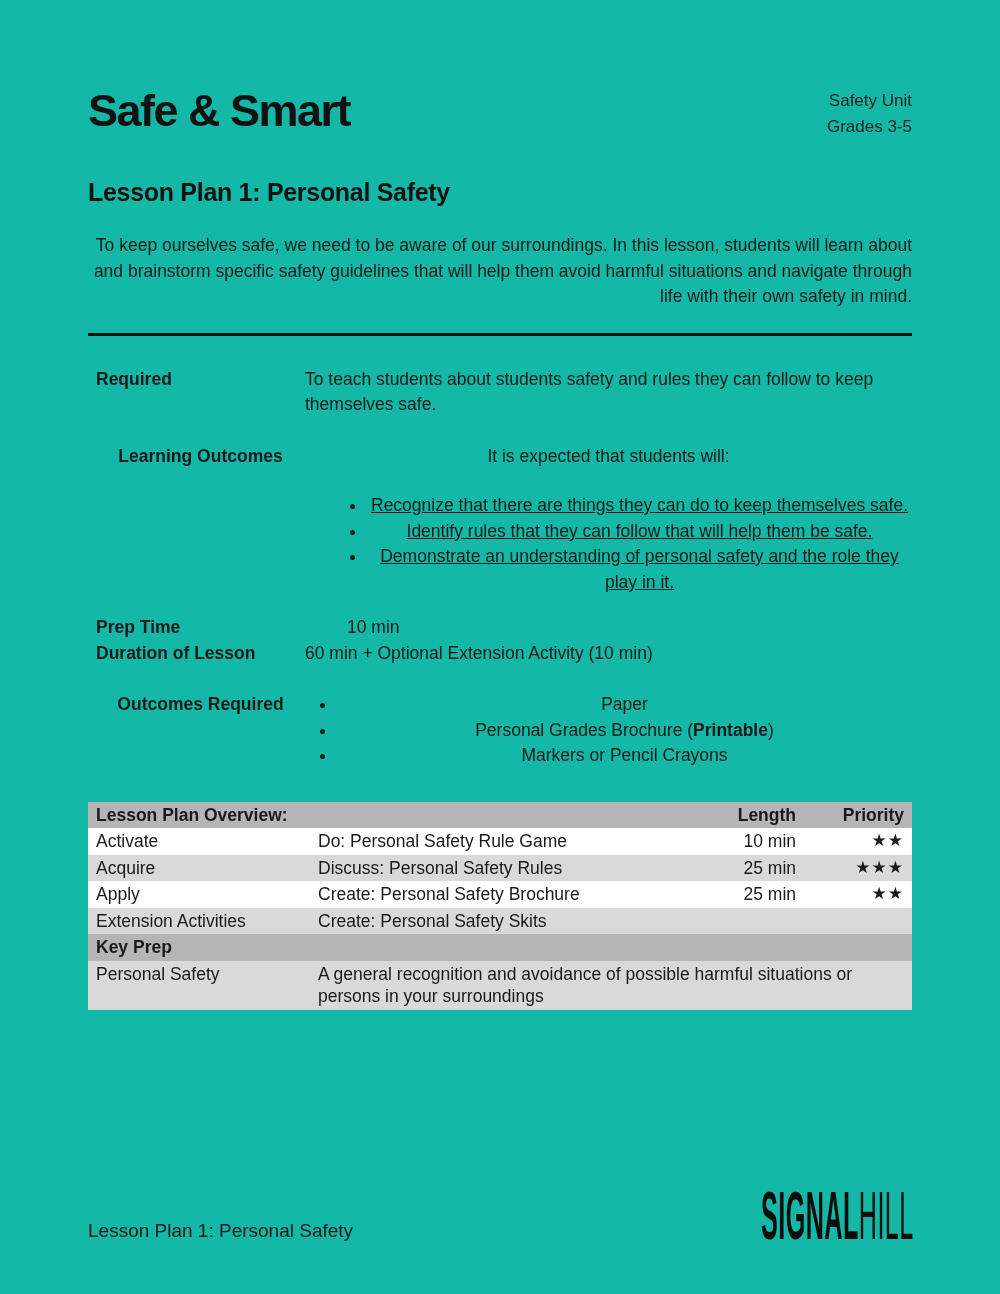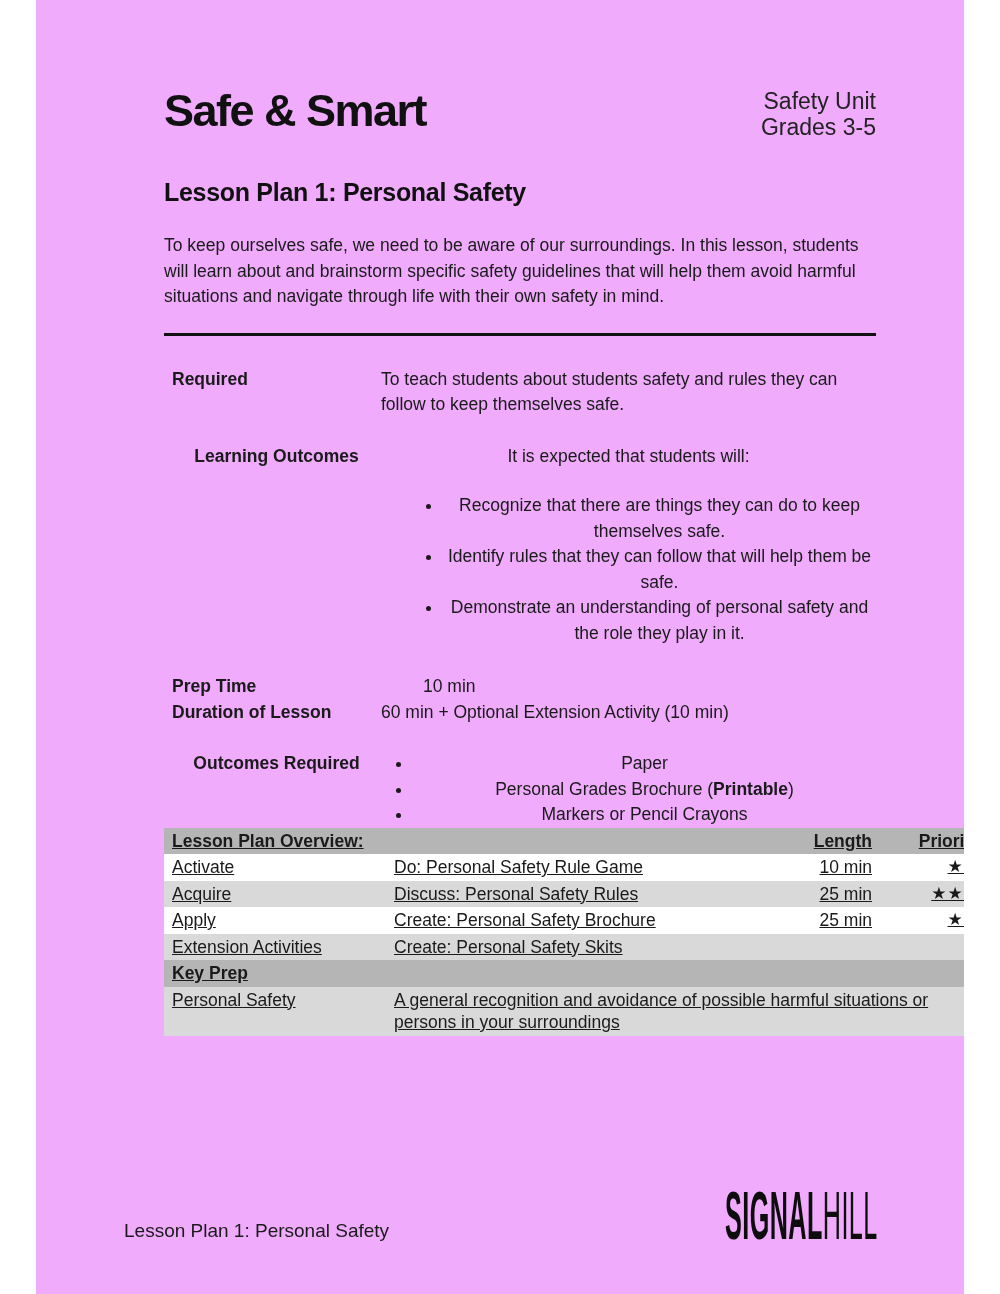--- a/index.html
+++ b/index.html
@@ -1,67 +1,67 @@
 <!DOCTYPE html>
 <html style="--header-gray: #b5b5b5; --row-gray: #d9d9d9; --text: #1a1a1a;"><head>
 <meta charset="utf-8">
 <style>
   * { margin: 0; padding: 0; box-sizing: border-box; }
   html, body { background: #ffffff; }
   body { font-family: "Liberation Sans", sans-serif; color: #1a1a1a; }
 
   .page {
     position: relative;
-    width: 928px;
+    width: 1000px;
     height: 1294px;
     margin: 0 auto;
-    background: #f0abfc;
+    background: #14b8a6;
     overflow: hidden;
-    padding-left: 40px;
   }
   .content {
     padding: 86px 88px 0 88px;
   }
 
   
   .header-row {
     display: flex;
     justify-content: space-between;
     align-items: flex-start;
   }
   .brand {
     font-size: 45px;
     font-weight: 800;
     letter-spacing: -1.5px;
     line-height: 50px;
     color: #111;
   }
   .header-meta {
     text-align: right;
-    font-size: 23px;
+    font-size: 17px;
     line-height: 26px;
     font-weight: 400;
     color: #222;
     padding-top: 2px;
   }
 
   
   .lesson-title {
     margin-top: 38px;
     font-size: 25px;
     font-weight: 800;
     letter-spacing: -0.3px;
     color: #111;
   }
 
   
   .intro {
     margin-top: 26px;
     font-size: 17.5px;
     line-height: 25.5px;
+    text-align: right;
   }
 
   .rule {
     margin-top: 23px;
     border: none;
     border-top: 3px solid #111;
   }
 
   
   .details { margin-top: 31px; padding-left: 8px; }
@@ -72,39 +72,40 @@
     font-size: 17.5px;
     line-height: 25.5px;
   }
   .detail-value {
     flex: 1;
     font-size: 17.5px;
     line-height: 25.5px;
   }
   .outcome-list {
     margin-top: 24px;
-    margin-bottom: 8px;
+    margin-bottom: 0;
     padding-left: 62px;
     list-style: disc outside;
+    text-decoration: underline;
   }
   .outcome-list li { padding-left: 0; }
   .materials-list {
     padding-left: 32px;
     list-style: disc outside;
   }
   .mt-gap-lg { margin-top: 26px; text-align: center; }
   .mt-gap-md { margin-top: 20px; gap: 42px; }
 
   
   .overview-table {
+    margin-top: 33px;
     width: 100%;
     border-collapse: collapse;
     font-size: 17.5px;
     table-layout: fixed;
-    text-decoration: underline;
   }
   .overview-table td {
     padding: 2px 8px;
     line-height: 22.5px;
     vertical-align: top;
   }
   .col-phase { width: 222px; }
   .col-activity { width: 390px; }
   .col-length { width: 104px; }
   .col-priority { width: 108px; }

